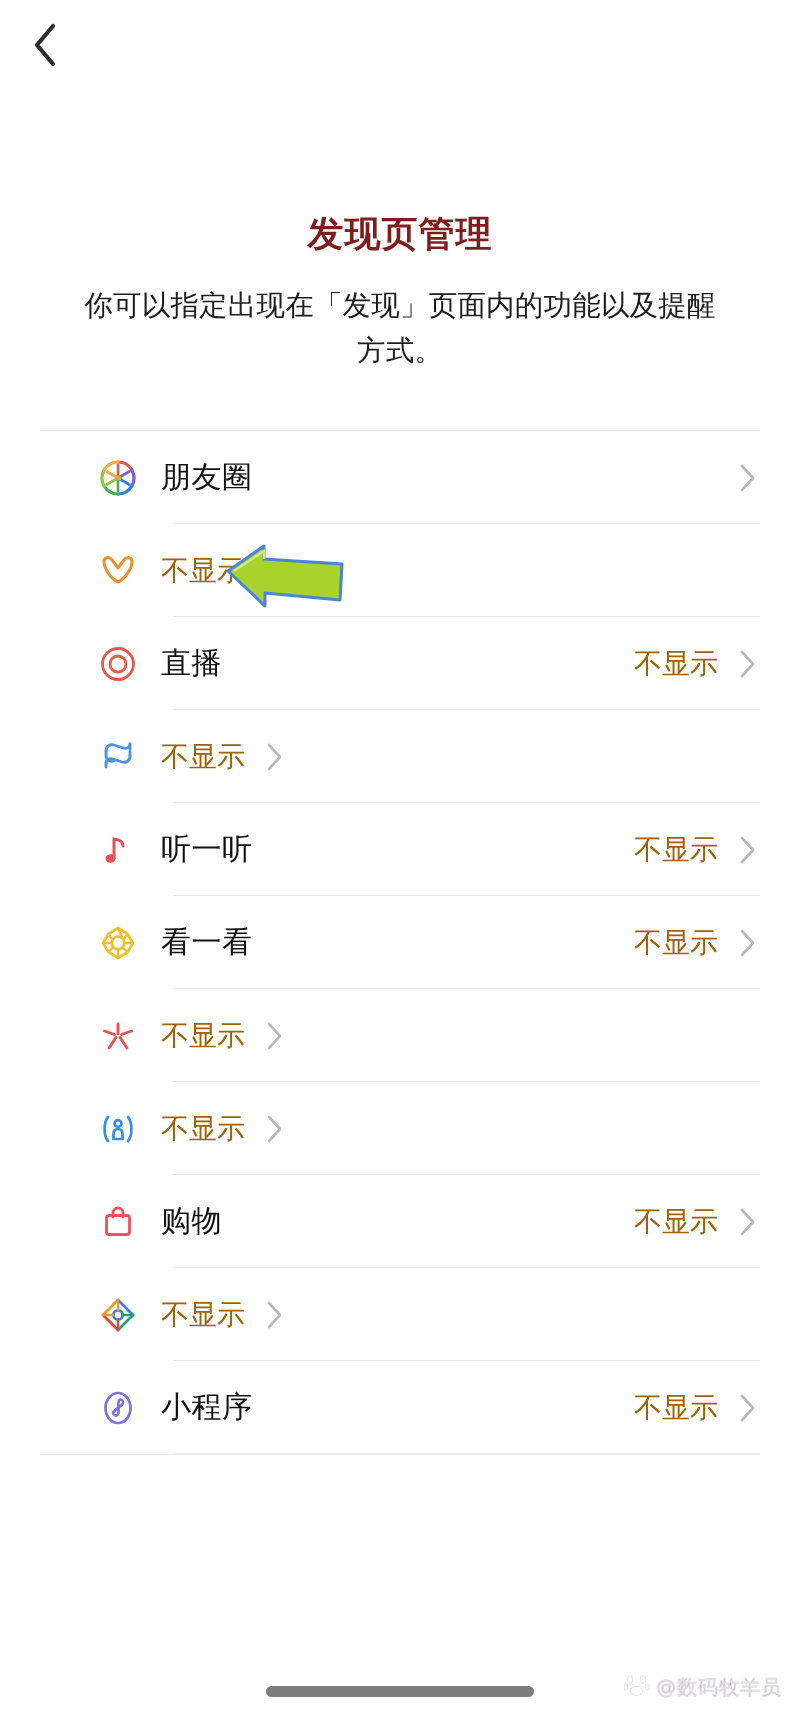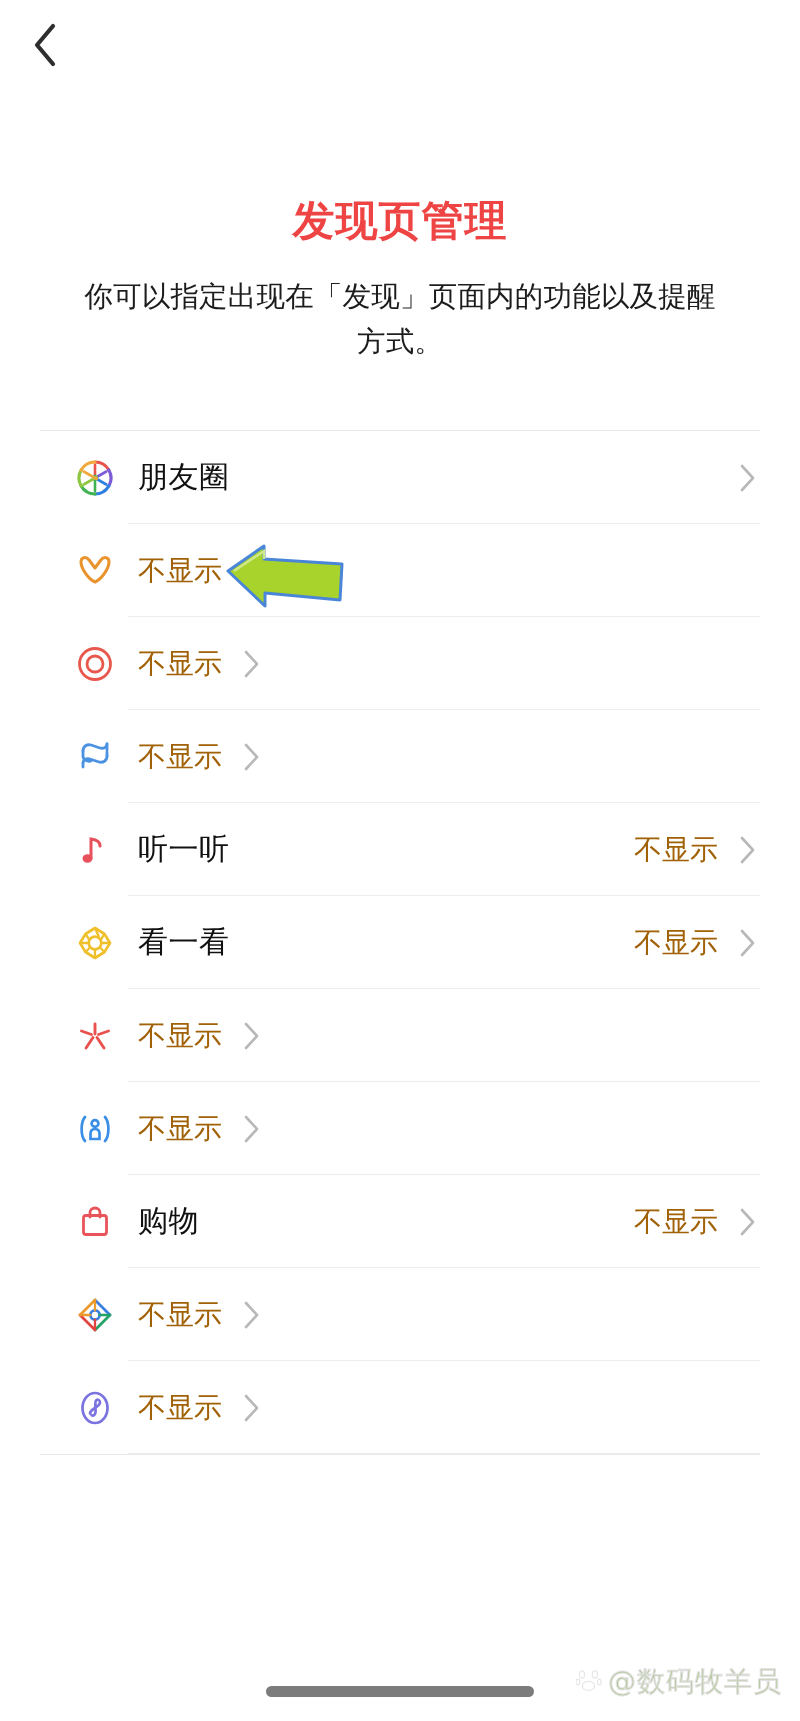--- a/index.html
+++ b/index.html
@@ -37,26 +37,26 @@
 
   
   .header {
     position: absolute;
     top: 196px;
     left: 0;
     width: 800px;
     text-align: center;
   }
   .page-title {
-    font-size: 42px;
+    font-size: 36px;
     font-weight: 700;
-    color: #ef4444;
+    color: #7f1d1d;
     letter-spacing: 1px;
     line-height: 1.2;
-    margin: 0;
+    margin: 16px;
   }
   .page-subtitle {
     margin: 28px auto 0;
     width: 640px;
     font-size: 28.5px;
     color: #1c1c1c;
     line-height: 1.58;
     letter-spacing: 0.2px;
     text-align: center;
   }
@@ -76,23 +76,24 @@
   .list-bottom-rule {
     height: 1px;
     background: #e8e8e8;
     margin: 0 40px;
   }
   .row {
     position: relative;
     height: 93px;
     display: flex;
     align-items: center;
-    padding: 0 42px 0 72px;
+    padding: 0 42px 0 50px;
     box-sizing: border-box;
     cursor: pointer;
+    margin-left: 45px;
   }
   .row .rule {
     position: absolute;
     left: 128px;
     right: 40px;
     bottom: 0;
     height: 1px;
     background: #ececec;
   }
   .row:last-child .rule { display: none; }
@@ -154,22 +155,22 @@
   .watermark {
     position: absolute;
     right: 18px;
     bottom: 20px;
     display: flex;
     align-items: center;
     gap: 6px;
     opacity: 0.42;
   }
   .watermark-text {
-    font-size: 28px;
-    color: #4d7c0f;
+    font-size: 20px;
+    color: #701a75;
     -webkit-text-stroke: 1.1px #b9b9b9;
     letter-spacing: 1px;
     font-family: "DejaVu Sans", sans-serif;
   }
 </style>
 </head>
 <body>
 
 <div class="navbar">
   <div class="back-btn">
@@ -236,20 +237,21 @@
     <div class="rule"></div>
   </div>
 
   <div class="row">
     <span class="row-icon">
       <svg width="44" height="44" viewBox="0 0 44 44">
         <circle cx="22" cy="22" r="15.5" fill="none" stroke="#e8584c" stroke-width="2.8"></circle>
         <circle cx="22" cy="22" r="8" fill="none" stroke="#e8584c" stroke-width="2.8"></circle>
       </svg>
     </span>
+    <span class="row-label">直播</span>
     <span class="row-status">不显示</span>
     <span class="row-chevron">
       <svg width="20" height="32" viewBox="0 0 20 32">
         <polyline points="5,4 16,16 5,28" fill="none" stroke="#b8b8b8" stroke-width="2.6" stroke-linecap="round" stroke-linejoin="round"></polyline>
       </svg>
     </span>
     <div class="rule"></div>
   </div>
 
   <div class="row">
@@ -398,20 +400,21 @@
   </div>
 
   <div class="row">
     <span class="row-icon">
       <svg width="44" height="44" viewBox="0 0 44 44">
         <ellipse cx="22" cy="22" rx="12.5" ry="15" fill="none" stroke="#7b74e0" stroke-width="2.7"></ellipse>
         <path d="M17,27.5 C17,23 27,21 27,16.5 C27,13.8 24.6,12.8 23.2,14.4
                  C21.6,16.2 22.6,20.5 22.6,25.5 C22.6,28.5 20.5,30.5 18.6,29.2" fill="none" stroke="#7b74e0" stroke-width="2.7" stroke-linecap="round"></path>
       </svg>
     </span>
+    <span class="row-label">小程序</span>
     <span class="row-status">不显示</span>
     <span class="row-chevron">
       <svg width="20" height="32" viewBox="0 0 20 32">
         <polyline points="5,4 16,16 5,28" fill="none" stroke="#b8b8b8" stroke-width="2.6" stroke-linecap="round" stroke-linejoin="round"></polyline>
       </svg>
     </span>
     <div class="rule"></div>
   </div>
 
   <div class="list-bottom-rule"></div>

